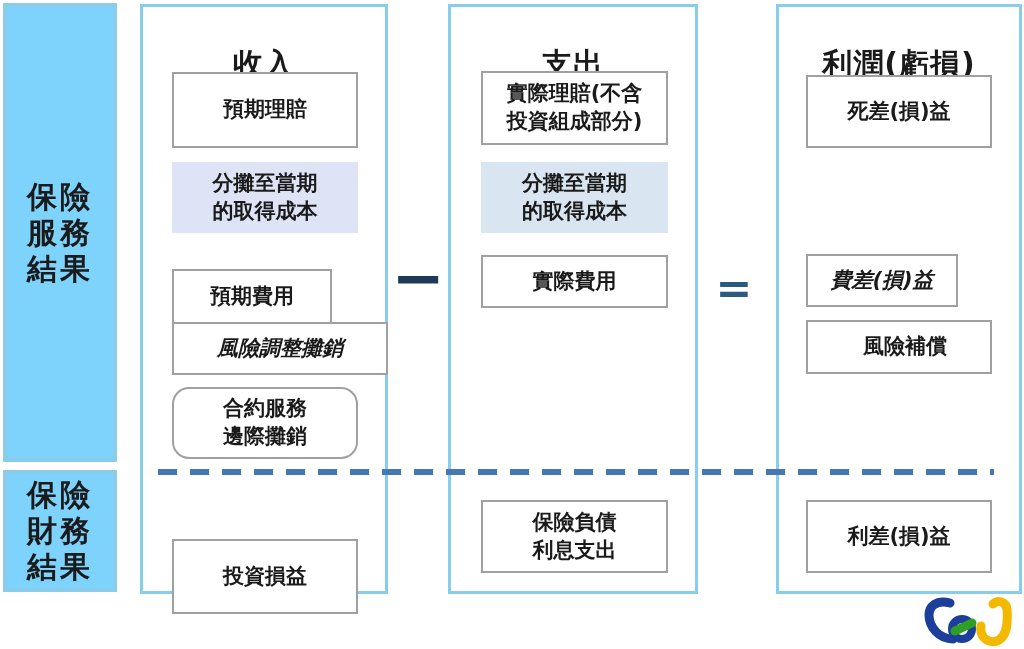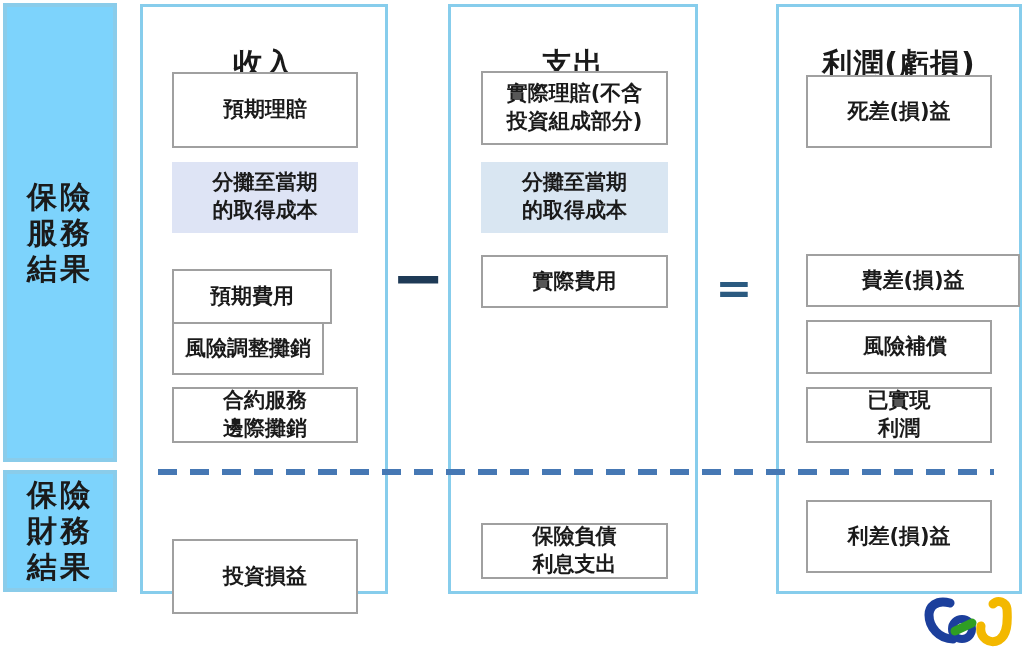--- a/index.html
+++ b/index.html
@@ -30,21 +30,21 @@
     font-weight:700;font-size:30px;letter-spacing:1px;margin-top:24px;
   }
   
   .gbox,.hbox{
     position:absolute;box-sizing:border-box;
     display:flex;align-items:center;justify-content:center;
     font-weight:700;font-size:21px;line-height:1.33;
     white-space:pre-line;text-align:center;
   }
   .gbox{background:#ffffff;border:2px solid #a0a0a0;}
-  .hbox{border:none;font-family:Liberation Mono, monospace;}
+  .hbox{border:none;}
   .hl-income{background:#dee4f5;}
   .hl-expense{background:#d9e6f2;}
   
   .op{
     position:absolute;width:60px;height:64px;
     display:flex;align-items:center;justify-content:center;font-weight:700;
   }
   #op-minus{left:388px;top:246px;font-size:64px;color:#1e3a56;}
   #op-equals{left:704px;top:255px;font-size:44px;color:#2b5a80;}
   
@@ -65,48 +65,46 @@
   <div class="side-box" id="side-financial">保險
 財務
 結果</div>
 
   <div class="col" id="col-income">
     <div class="hdr">收入</div>
     <div class="gbox" style="left:29px;top:65px;width:186px;height:76px;">預期理賠</div>
     <div class="hbox hl-income" style="left:29px;top:155px;width:186px;height:71px;">分攤至當期
 的取得成本</div>
     <div class="gbox" style="left:29px;top:262px;width:160px;height:55px;">預期費用</div>
-    <div class="gbox" style="left:29px;top:315px;width:152px;height:53px;">風險調整攤銷</div>
-    <div class="gbox" style="left:29px;top:380px;width:186px;height:56px;">合約服務
+    <div class="gbox" style="left:29px;top:315px;width:216px;height:53px;font-style:italic;">風險調整攤銷</div>
+    <div class="gbox" style="left:29px;top:380px;width:186px;height:72px;border-radius:17px;">合約服務
 邊際攤銷</div>
     <div class="gbox" style="left:29px;top:492px;width:186px;height:75px;margin-top:40px;">投資損益</div>
   </div>
 
   <div class="op" id="op-minus">−</div>
 
   <div class="col" id="col-expense">
     <div class="hdr">支出</div>
     <div class="gbox" style="left:30px;top:64px;width:187px;height:74px;">實際理賠(不含
 投資組成部分)</div>
     <div class="hbox hl-expense" style="left:30px;top:155px;width:187px;height:71px;">分攤至當期
 的取得成本</div>
     <div class="gbox" style="left:30px;top:248px;width:187px;height:53px;">實際費用</div>
-    <div class="gbox" style="left:30px;top:493px;width:187px;height:56px;margin-top:23px;">保險負債
+    <div class="gbox" style="left:30px;top:493px;width:187px;height:73px;">保險負債
 利息支出</div>
   </div>
 
   <div class="op" id="op-equals">=</div>
 
   <div class="col" id="col-profit">
     <div class="hdr">利潤(虧損)</div>
     <div class="gbox" style="left:27px;top:68px;width:186px;height:73px;">死差(損)益</div>
-    <div class="gbox" style="left:27px;top:247px;width:214px;height:53px;">費差(損)益</div>
+    <div class="gbox" style="left:27px;top:247px;width:152px;height:53px;font-style:italic;">費差(損)益</div>
     <div class="gbox" style="left:27px;top:313px;width:186px;height:54px;padding-left:12px;">風險補償</div>
-    <div class="gbox" style="left:27px;top:380px;width:186px;height:56px;">已實現
-利潤</div>
     <div class="gbox" style="left:27px;top:493px;width:186px;height:73px;">利差(損)益</div>
   </div>
 
   <div id="divider"></div>
 
   <svg id="logo" viewBox="0 0 100 52">
 
     <path d="M30,7 C16,3 9,11 9,19 C9,31 19,43 33,43" fill="none" stroke="#1c3f9c" stroke-width="9" stroke-linecap="round"></path>
     <circle cx="42" cy="33" r="10" fill="none" stroke="#1c3f9c" stroke-width="8"></circle>
 

